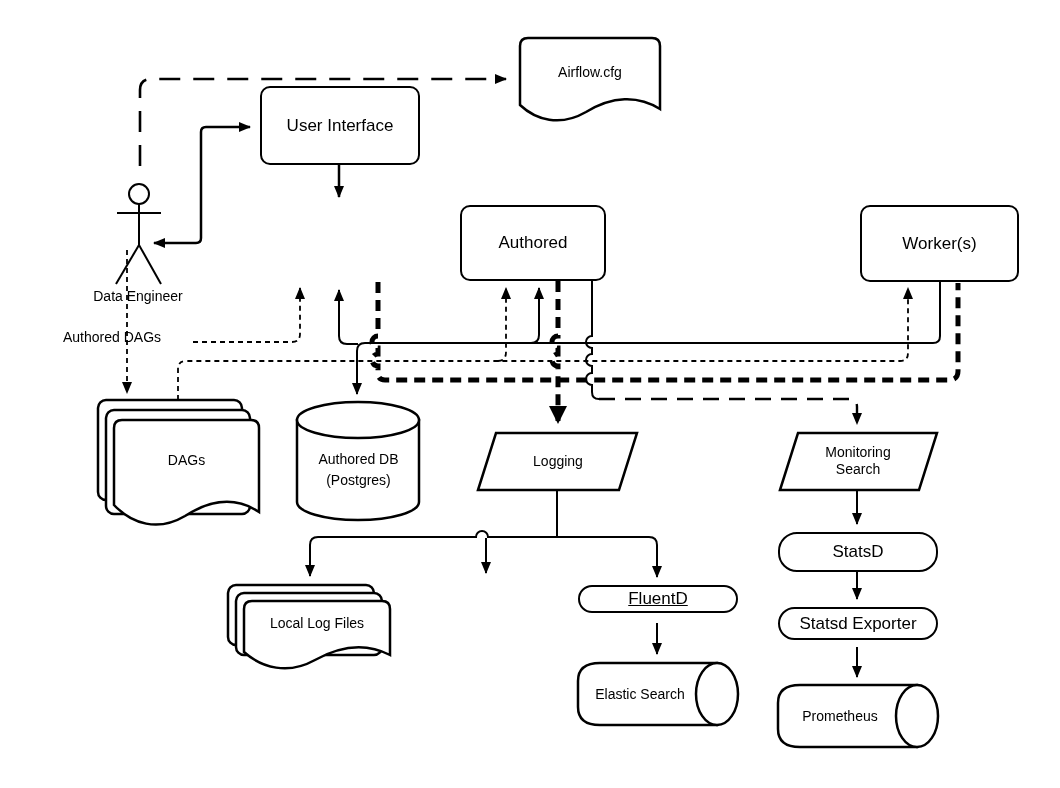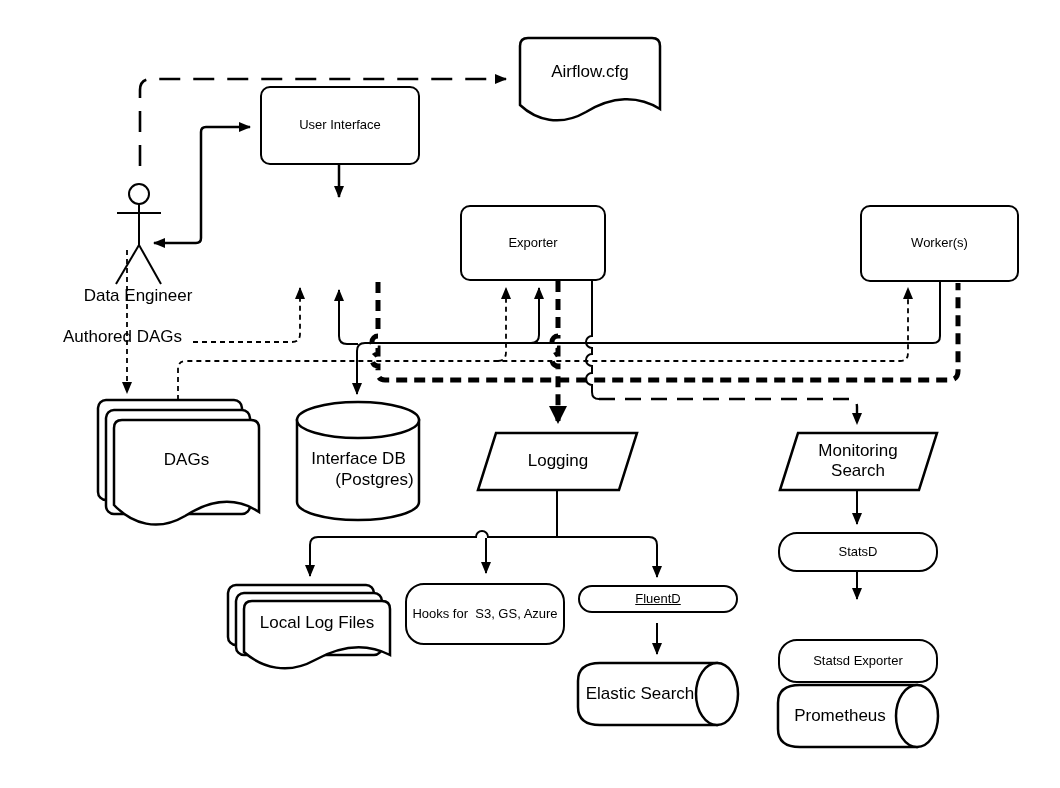--- a/index.html
+++ b/index.html
@@ -1,24 +1,24 @@
 <!DOCTYPE html>
 <html><head>
 <meta charset="utf-8">
 <style>
   html,body{margin:0;padding:0;background:#fff;}
   .stage{position:relative;width:1060px;height:788px;background:#ffffff;overflow:hidden;
          font-family:"Liberation Sans","DejaVu Sans",sans-serif;color:#000;}
   .stage svg{position:absolute;left:0;top:0;}
   .node{position:absolute;box-sizing:border-box;border:2.5px solid #000;border-radius:10px;
         background:#fff;display:flex;align-items:center;justify-content:center;
-        text-align:center;font-size:13px;line-height:1.25;z-index:2;}
+        text-align:center;font-size:17px;line-height:1.25;z-index:2;}
   .node.small{border-radius:19px;}
   .lbl{position:absolute;display:flex;align-items:center;justify-content:center;
-       text-align:center;font-size:17px;line-height:1.2;z-index:3;background:transparent;}
+       text-align:center;font-size:14px;line-height:1.2;z-index:3;background:transparent;}
   .lbl.left{justify-content:flex-start;text-align:right;}
   .prewrap{white-space:pre-wrap;}
   .e-solid{stroke:#000;stroke-width:2;fill:none;}
   .e-solid25{stroke:#000;stroke-width:2.5;fill:none;}
   .e-dash{stroke:#000;stroke-width:1.8;stroke-dasharray:5 4;fill:none;}
   .e-longdash{stroke:#000;stroke-width:2.6;stroke-dasharray:21 13;fill:none;}
   .e-busdash{stroke:#000;stroke-width:2.4;stroke-dasharray:16 10;fill:none;}
   .e-thick{stroke:#000;stroke-width:5;stroke-dasharray:11 7;fill:none;}
   .shape{fill:#fff;stroke:#000;stroke-width:2.5;}
   .thin{stroke-width:2;}
@@ -121,32 +121,31 @@
       <ellipse class="shape" cx="717" cy="694" rx="21" ry="31"></ellipse>
     </g>
 
     <g>
       <path class="shape" d="M917 685 L800 685 Q778 685 778 703 L778 729 Q778 747 800 747 L917 747 Z"></path>
       <ellipse class="shape" cx="917" cy="716" rx="21" ry="31"></ellipse>
     </g>
   </svg>
 
   <div class="node" style="left:260px;top:86px;width:160px;height:79px;">User Interface</div>
-  <div class="node" style="left:460px;top:205px;width:146px;height:76px;">Exporter</div>
+  <div class="node" style="left:460px;top:205px;width:146px;height:76px;">Authored</div>
   <div class="node" style="left:860px;top:205px;width:159px;height:77px;">Worker(s)</div>
-  <div class="node small prewrap" style="left:405px;top:583px;width:160px;height:62px;">Hooks for  S3, GS, Azure</div>
   <div class="node small" style="left:578px;top:585px;width:160px;height:28px;text-decoration:underline;">FluentD</div>
   <div class="node small" style="left:778px;top:532px;width:160px;height:40px;">StatsD</div>
-  <div class="node small" style="left:778px;top:607px;width:160px;height:44px;margin-top:32px;">Statsd Exporter</div>
+  <div class="node small" style="left:778px;top:607px;width:160px;height:33px;">Statsd Exporter</div>
 
   <div class="lbl" style="left:520px;top:52px;width:140px;height:40px;">Airflow.cfg</div>
   <div class="lbl" style="left:62px;top:286px;width:152px;height:20px;">Data Engineer</div>
   <div class="lbl left" style="left:63px;top:327px;width:140px;height:20px;">Authored DAGs</div>
   <div class="lbl" style="left:114px;top:442px;width:145px;height:36px;">DAGs</div>
-  <div class="lbl" style="left:297px;top:449px;width:123px;height:20px;">Interface DB</div>
-  <div class="lbl" style="left:297px;top:470px;width:123px;height:20px;padding-left:16px;">(Postgres)</div>
+  <div class="lbl" style="left:297px;top:449px;width:123px;height:20px;">Authored DB</div>
+  <div class="lbl" style="left:297px;top:470px;width:123px;height:20px;">(Postgres)</div>
   <div class="lbl" style="left:497px;top:443px;width:122px;height:36px;">Logging</div>
   <div class="lbl" style="left:808px;top:437px;width:100px;height:48px;">Monitoring Search</div>
   <div class="lbl" style="left:244px;top:606px;width:146px;height:34px;">Local Log Files</div>
   <div class="lbl" style="left:578px;top:676px;width:124px;height:36px;">Elastic Search</div>
   <div class="lbl" style="left:778px;top:698px;width:124px;height:36px;">Prometheus</div>
 
 </div>
 
 </body></html>

